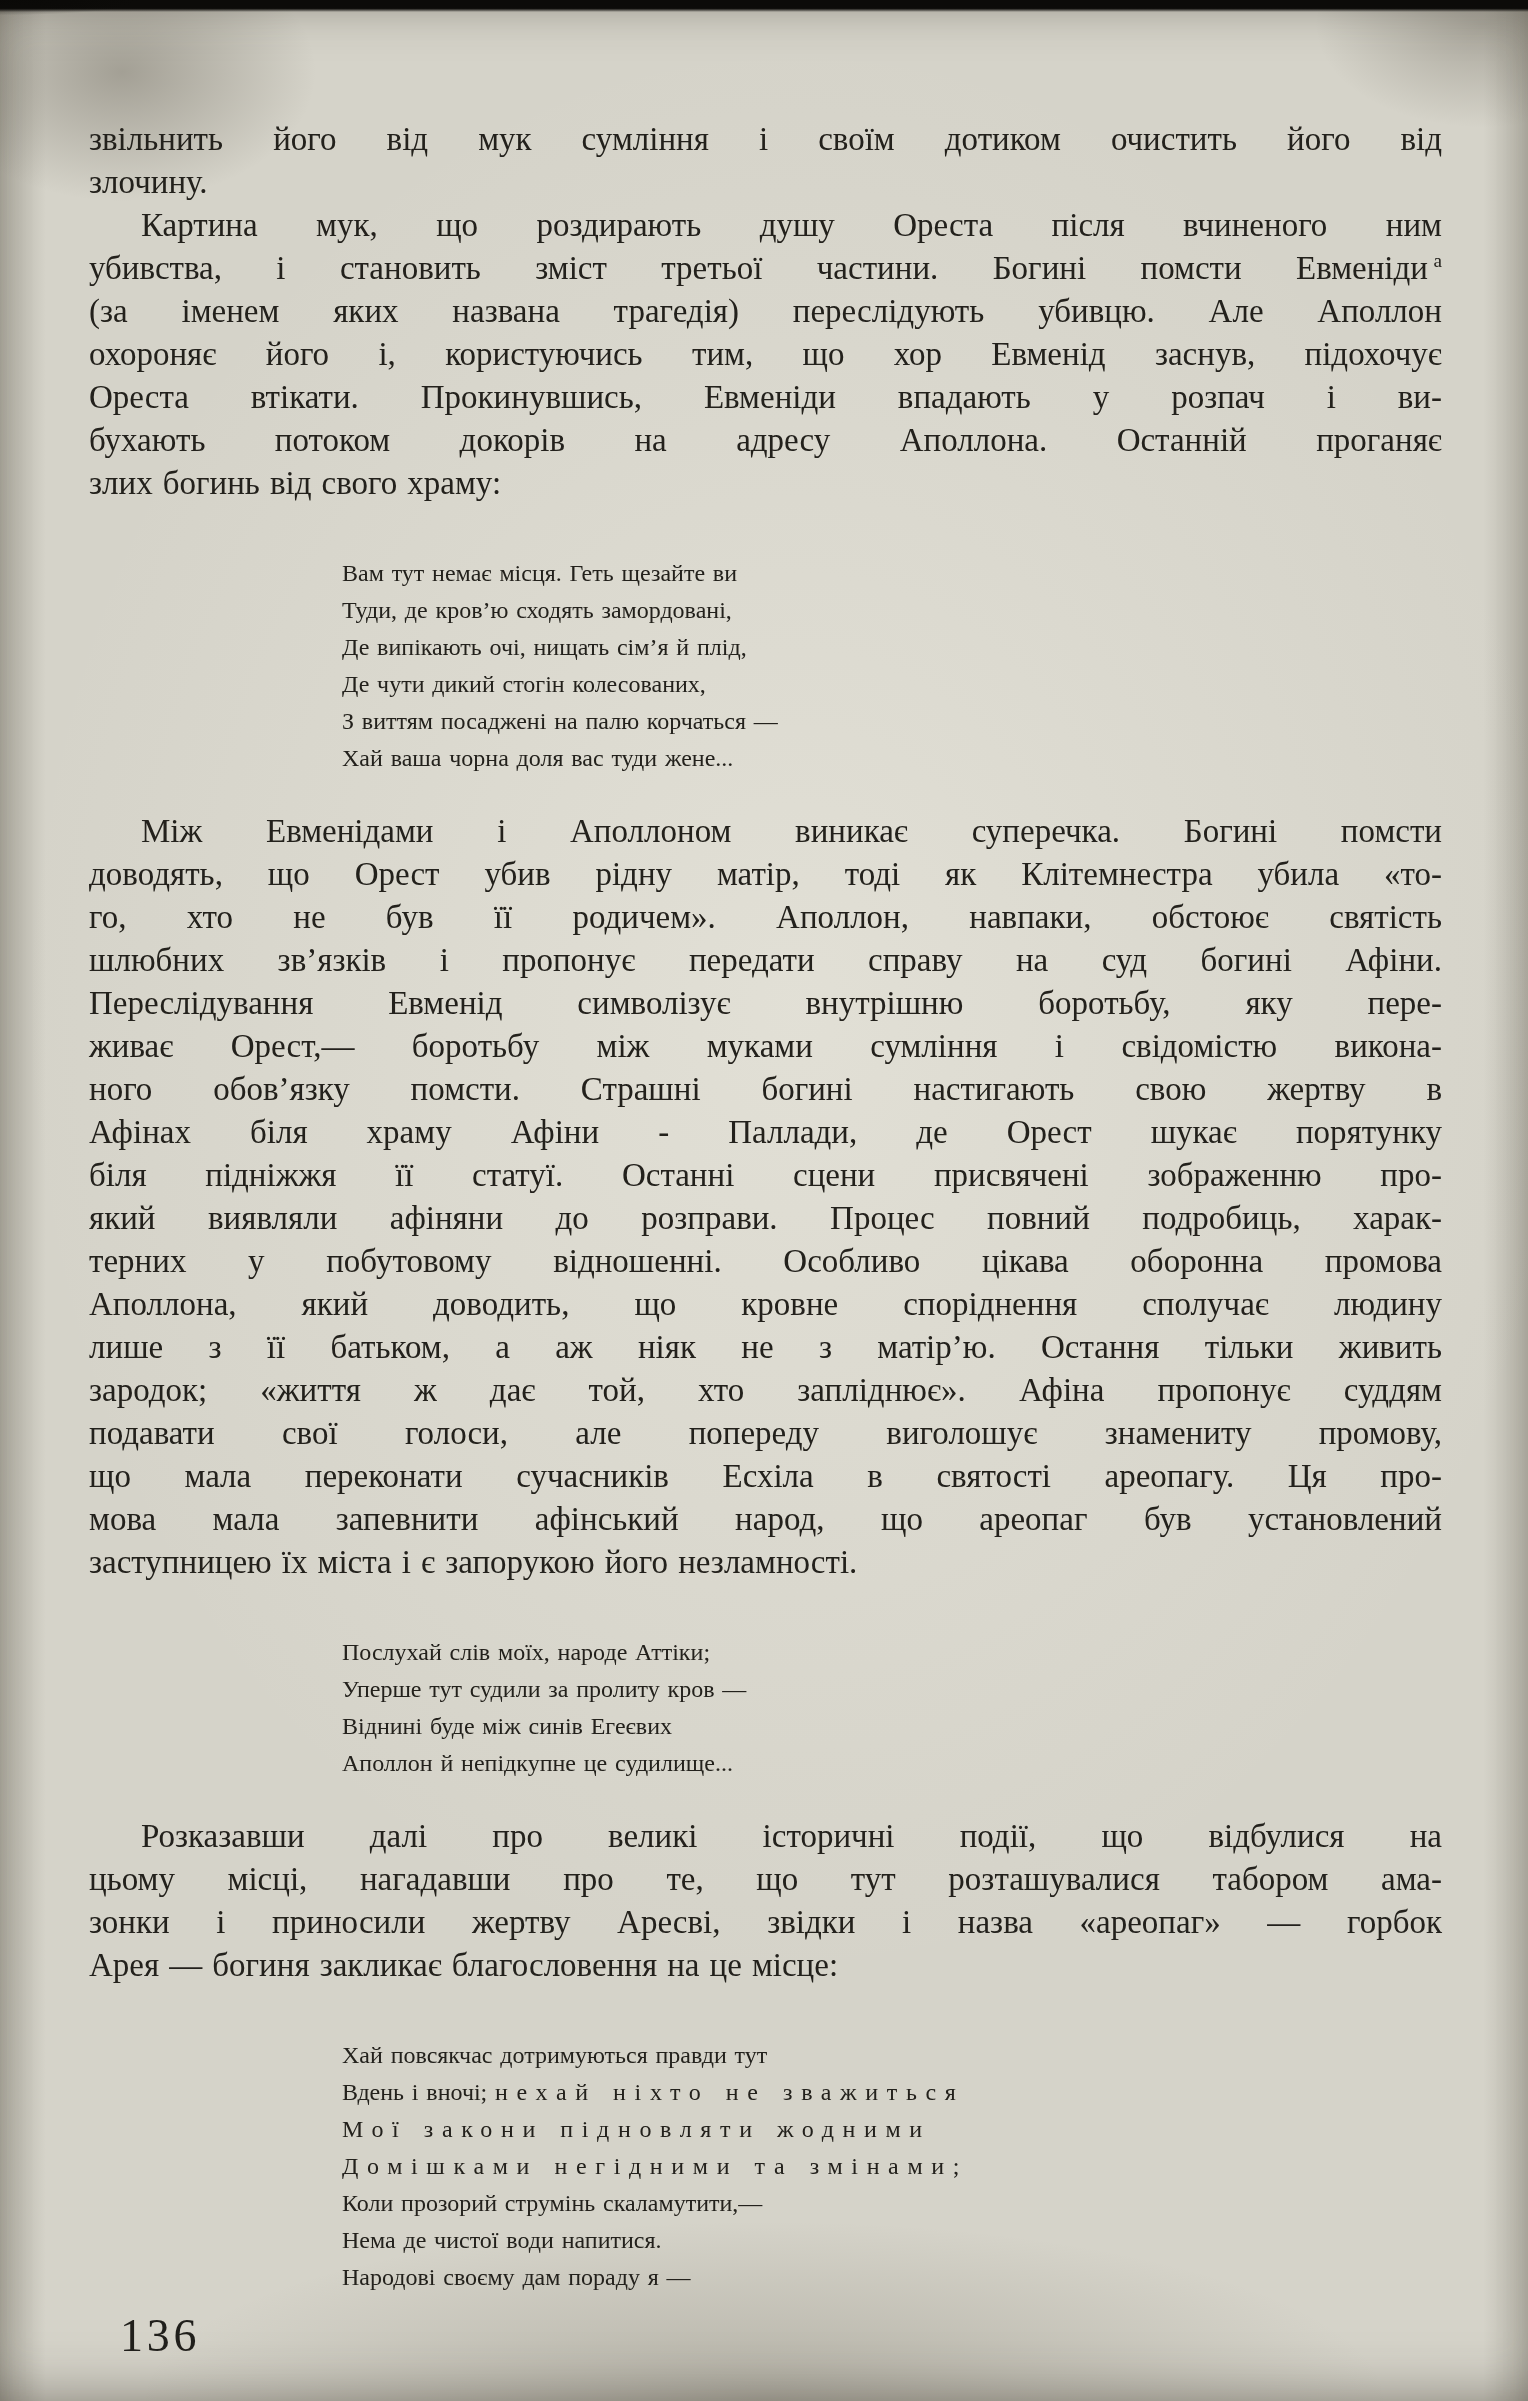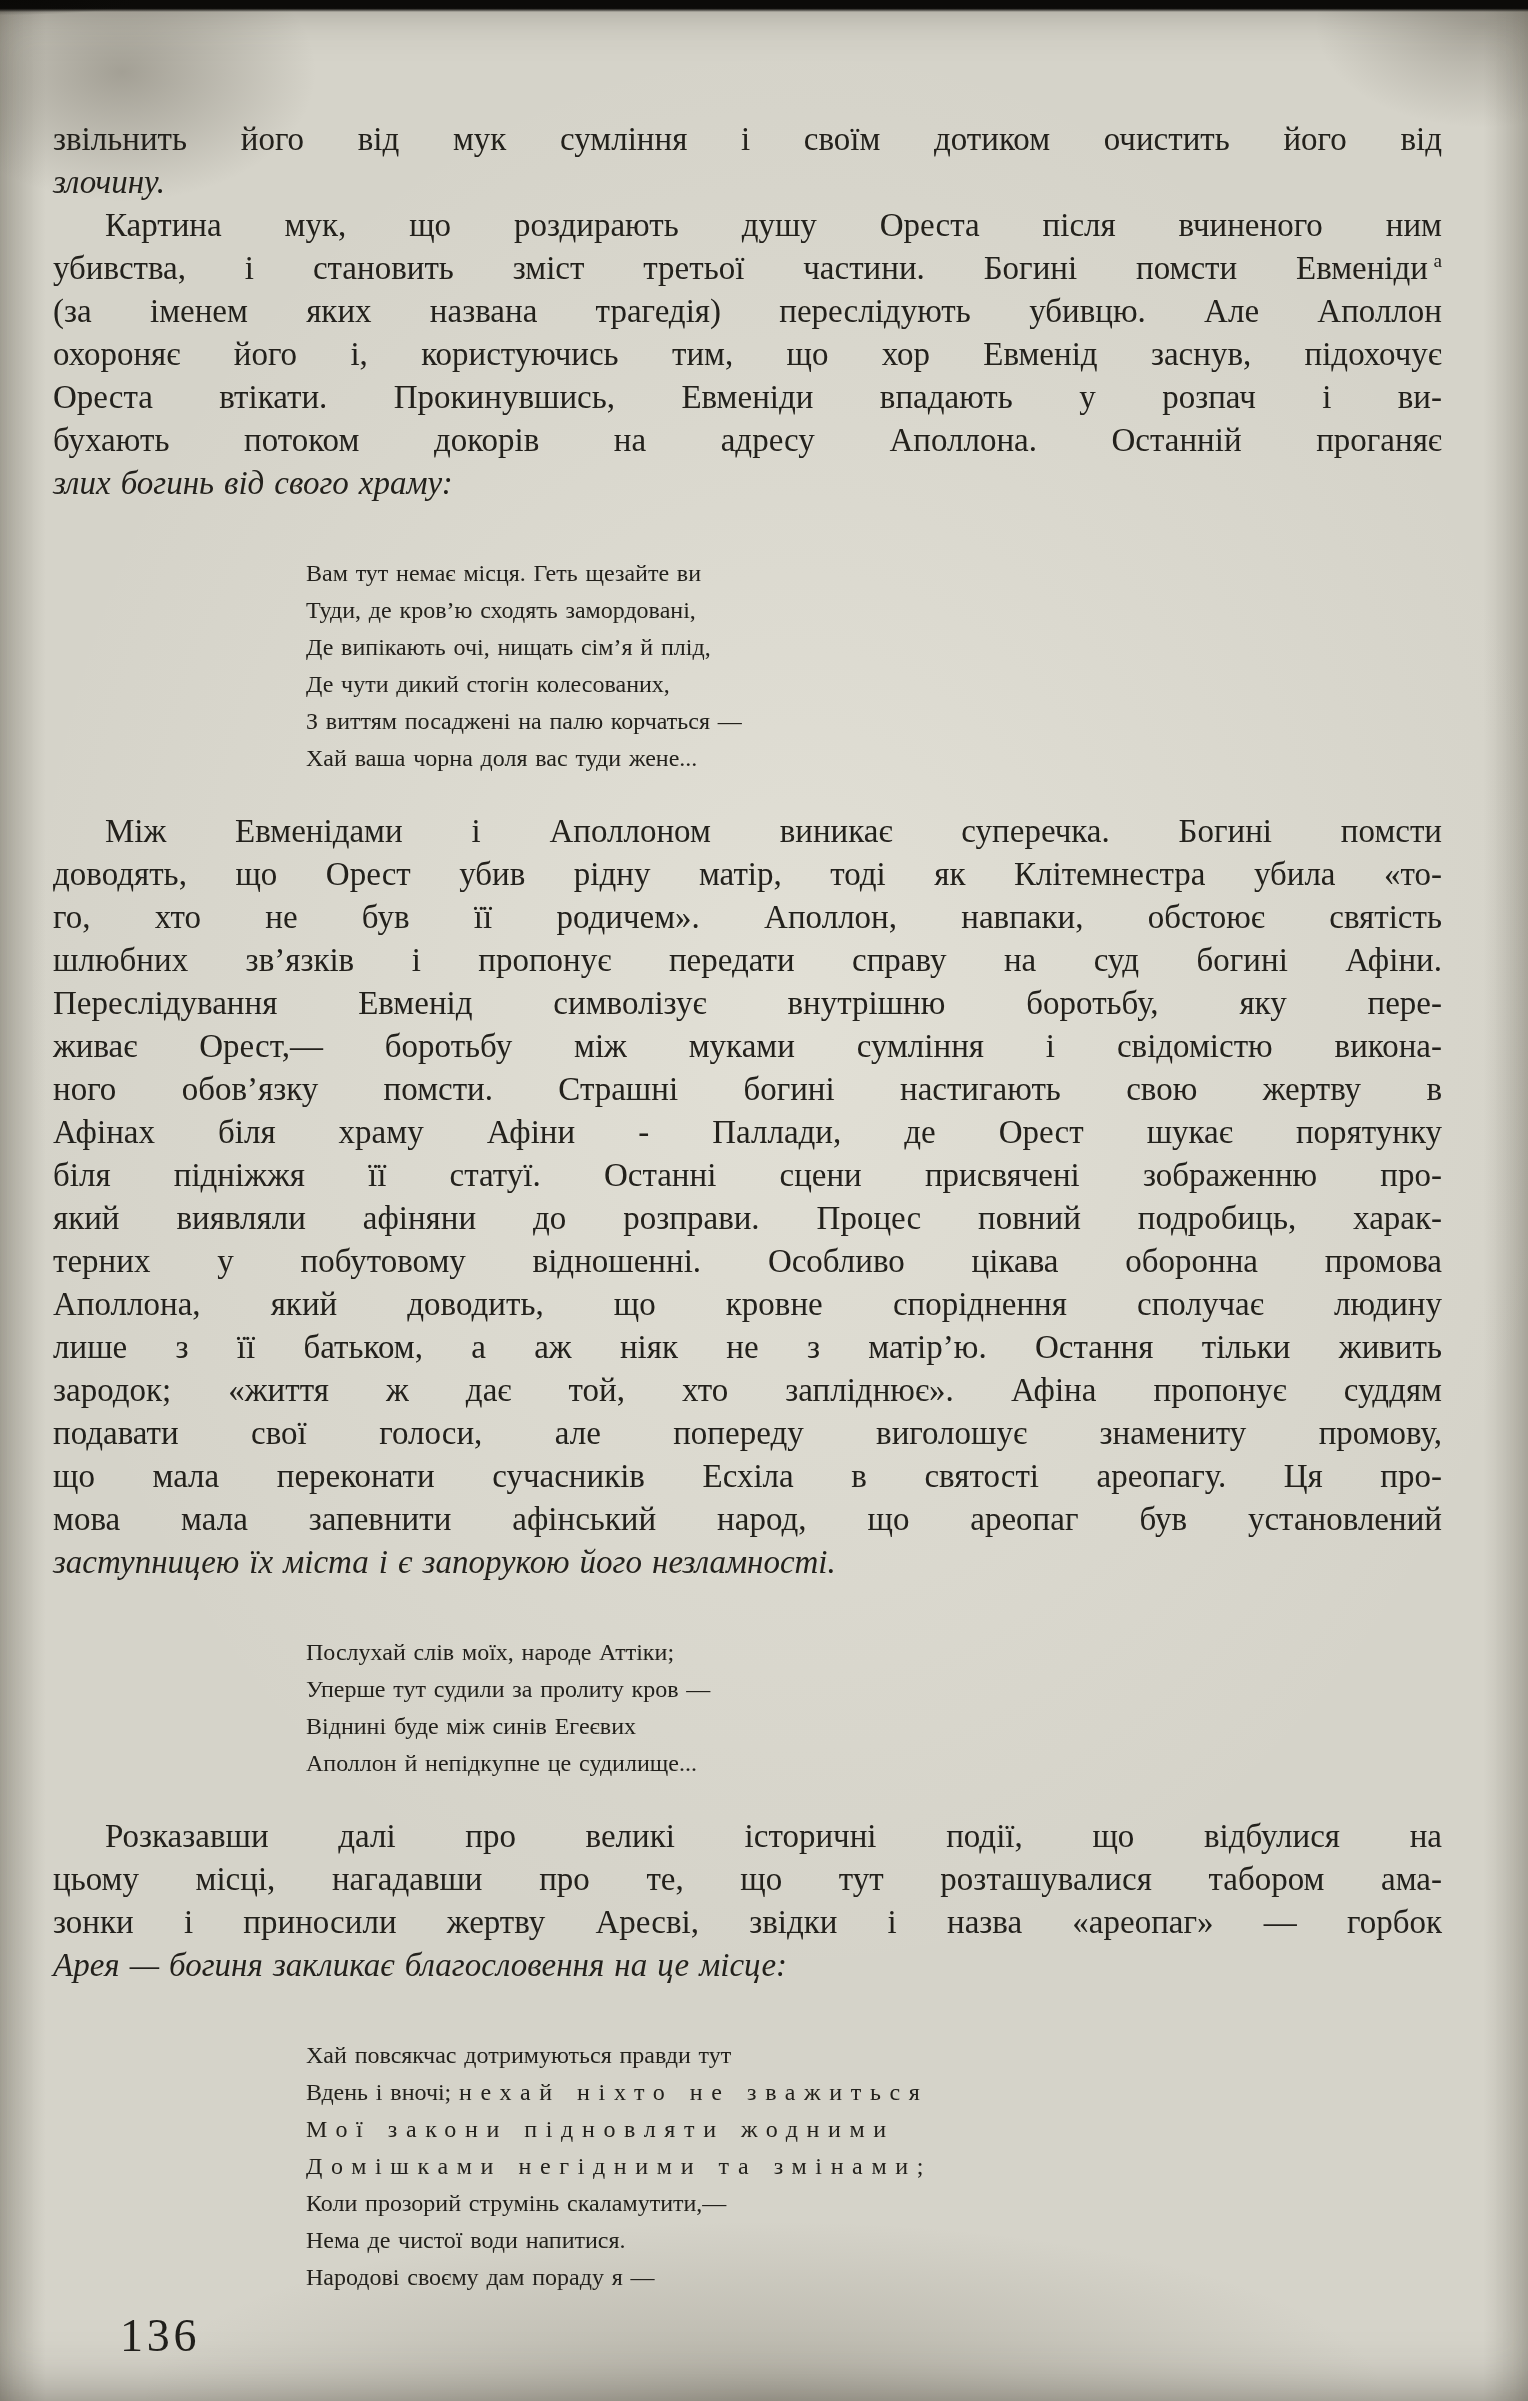--- a/index.html
+++ b/index.html
@@ -33,34 +33,34 @@
   }
   .scan-edge-top::before {
     content: "";
     position: absolute;
     left: 0; top: 0;
     width: 194px; height: 20.3px;
     background: radial-gradient(ellipse 194px 20.3px at 0 0, rgba(10,9,7,0.9), rgba(10,9,7,0) 75%);
   }
   .text-content {
     position: relative;
-    padding: 118px 87px 0 53px;
+    padding: 118px 87px 0 89px;
     font-size: 33px;
     line-height: 43px;
   }
   .block { margin: 0; }
   .block.paragraph + .block.verse { margin-top: 50px; }
   .block.verse + .block.paragraph { margin-top: 33px; }
   .line {
     min-height: 43px;
     text-align: justify;
     text-align-last: justify;
     word-spacing: 1.8px;
   }
-  .paragraph .line.lastline { text-align-last: left; font-style: italic; }
+  .paragraph .line.lastline { text-align-last: left; }
   .line.indent { text-indent: 52px; }
   .verse .line {
     text-align: left;
     text-align-last: left;
     min-height: 37px;
     line-height: 37px;
     font-size: 24px;
   }
   .verse { margin-left: 253px; }
   .spaced { letter-spacing: 0.36em; }

